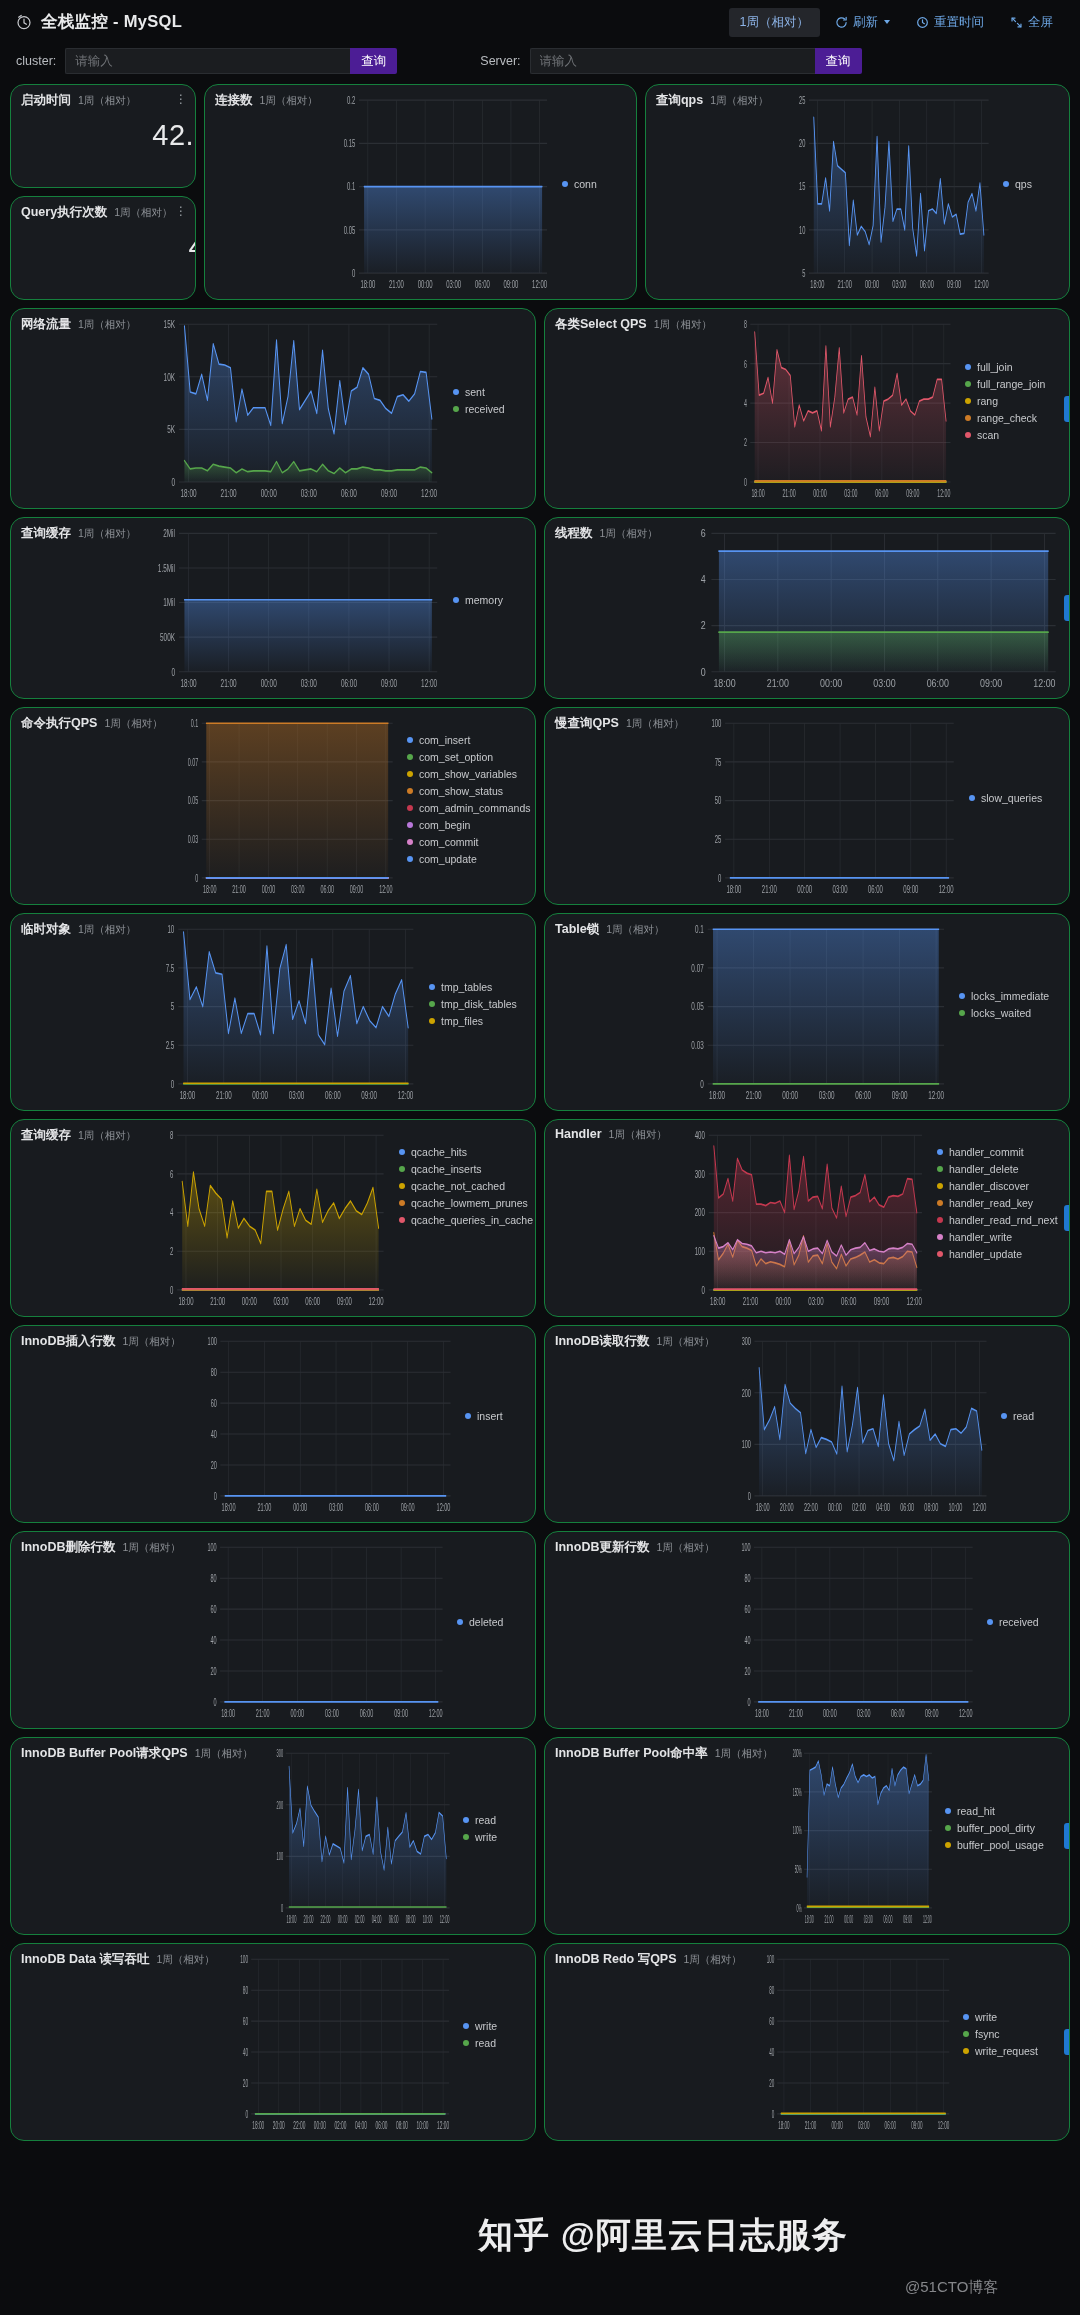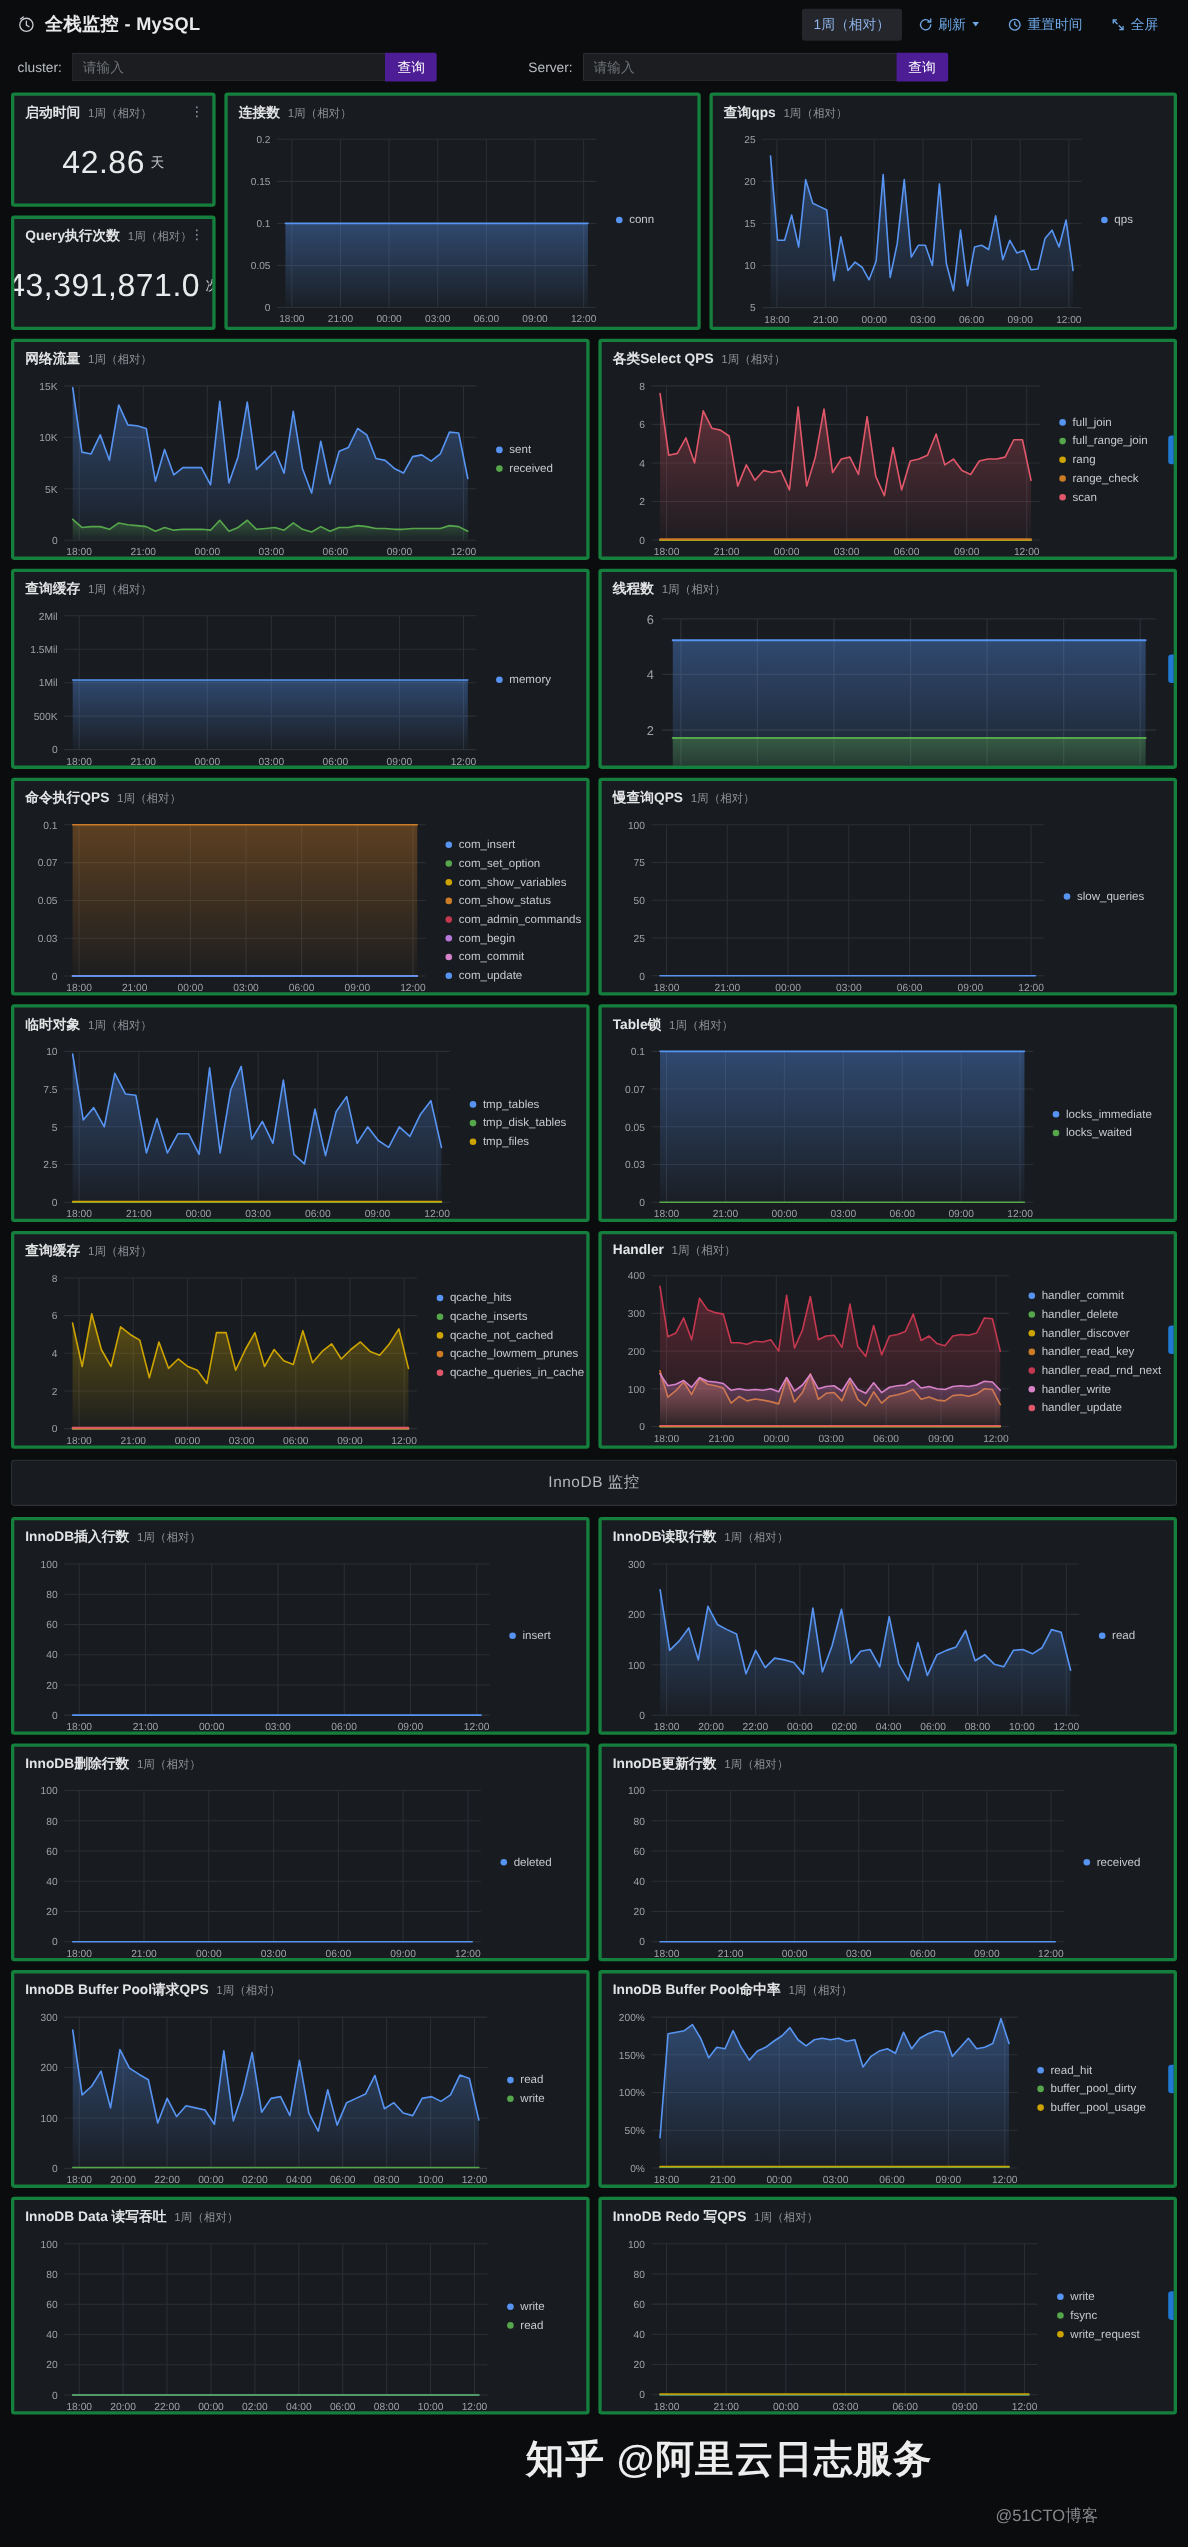--- a/index.html
+++ b/index.html
@@ -61,24 +61,24 @@
     padding: 0 11px;
   }
   .spacer-mid { width: 83px; }
 
   
   .grid { padding: 0 10px; display: flex; flex-direction: column; gap: 8px; }
   .row { display: flex; gap: 8px; align-items: stretch; }
 
   .panel {
     background: #181b1f;
-    border: 3px solid #15803d;
-    border-radius: 3px;
+    border: 1px solid #15803d;
+    border-radius: 14px;
     position: relative;
-    display: flex; flex-direction: column;
+    display: flex; flex-direction: row;
     overflow: hidden;
   }
   .panel-head {
     display: flex; align-items: baseline; gap: 7px;
     padding: 7px 10px 2px 10px;
   }
   .panel-title { font-size: 12.5px; font-weight: 700; color: #e3e4e6; white-space: nowrap; }
   .panel-range { font-size: 10.5px; color: #8e9297; white-space: nowrap; }
   .panel-menu {
     position: absolute; top: 7px; right: 9px;
@@ -970,23 +970,20 @@
               <span class="legend-label">handler_write</span>
             </div>
             <div class="legend-item">
               <span class="legend-dot" style="background: rgb(224, 87, 106);"></span>
               <span class="legend-label">handler_update</span>
             </div>
           </div>
         </div>
         <span class="edge-chip"></span>
       </div>
-    </div>
-    <div class="section-row">
-      <span class="section-title">InnoDB 监控</span>
     </div>
     <div class="row">
       <div class="panel" style="width: 528px; height: 198px;">
         <div class="panel-head">
           <span class="panel-title">InnoDB插入行数</span>
           <span class="panel-range">1周（相对）</span>
         </div>
         <div class="panel-body">
           <div class="chart-wrap">
             <svg viewBox="0 0 442 172" preserveAspectRatio="none">

